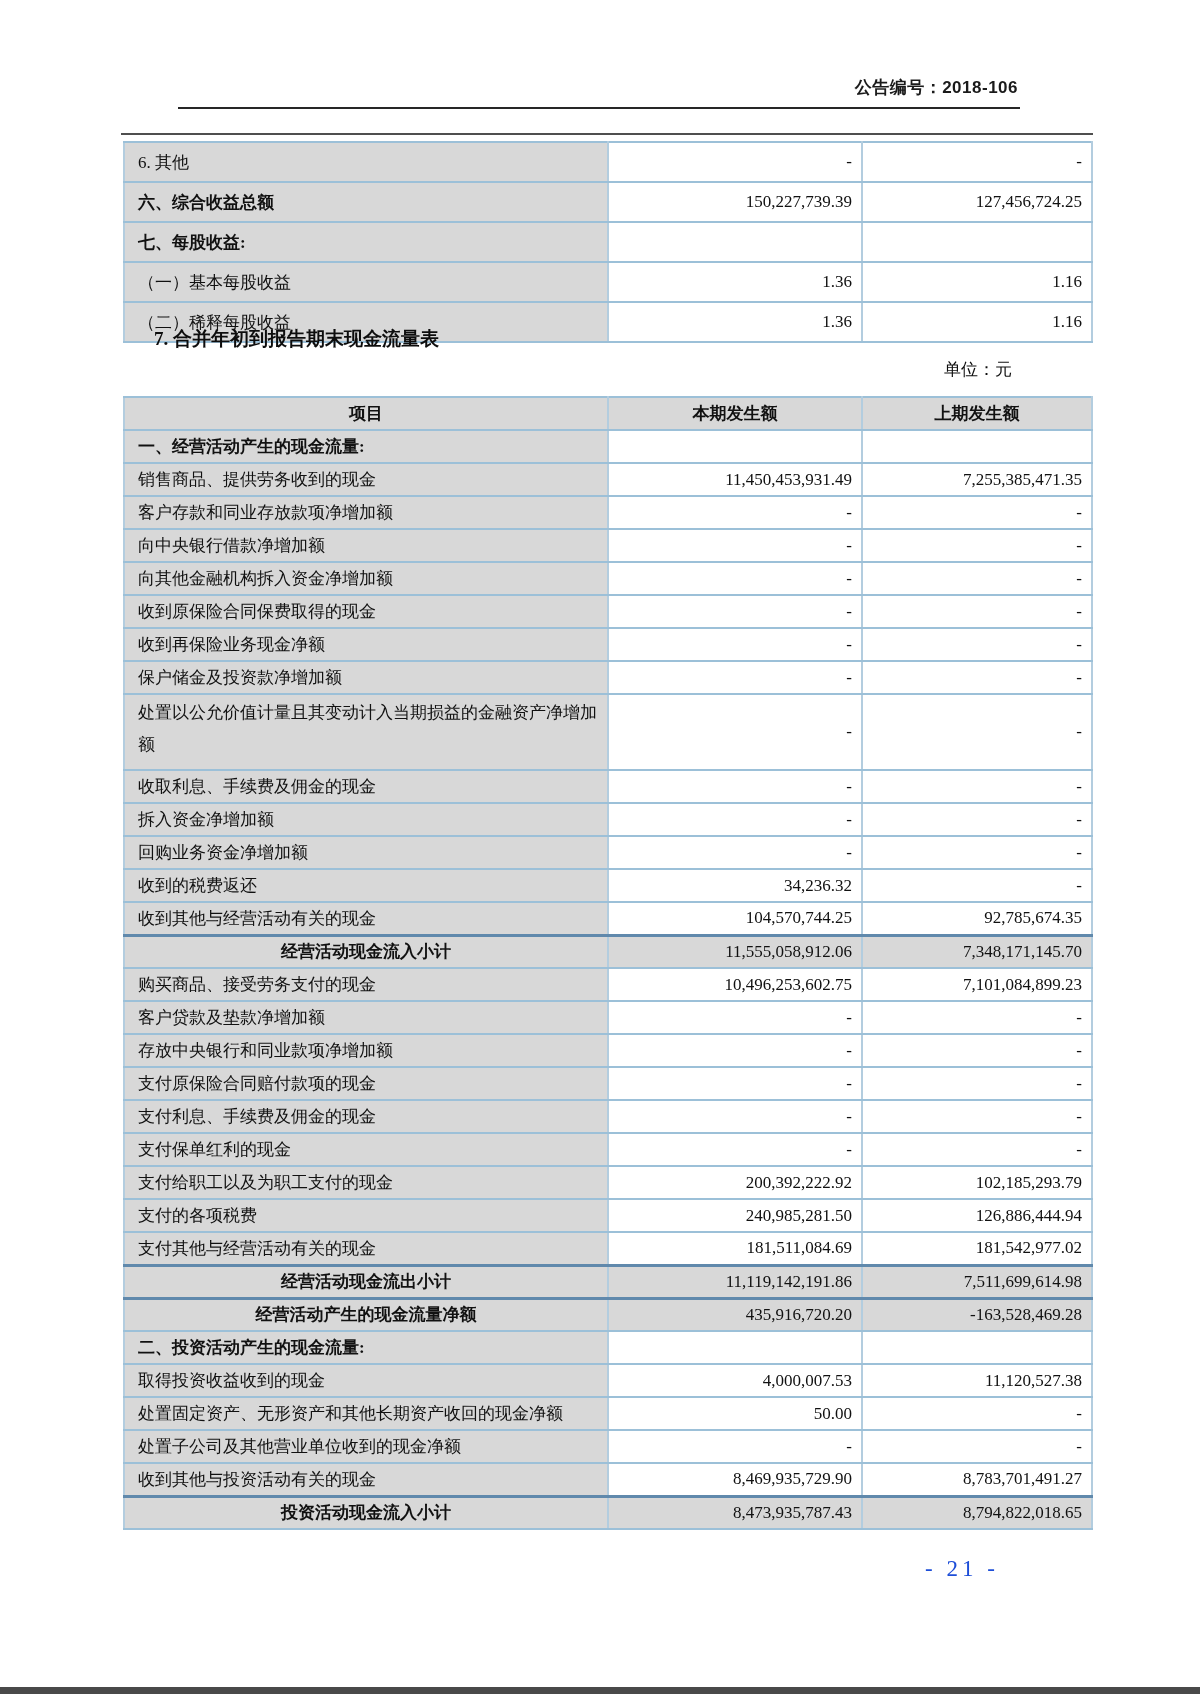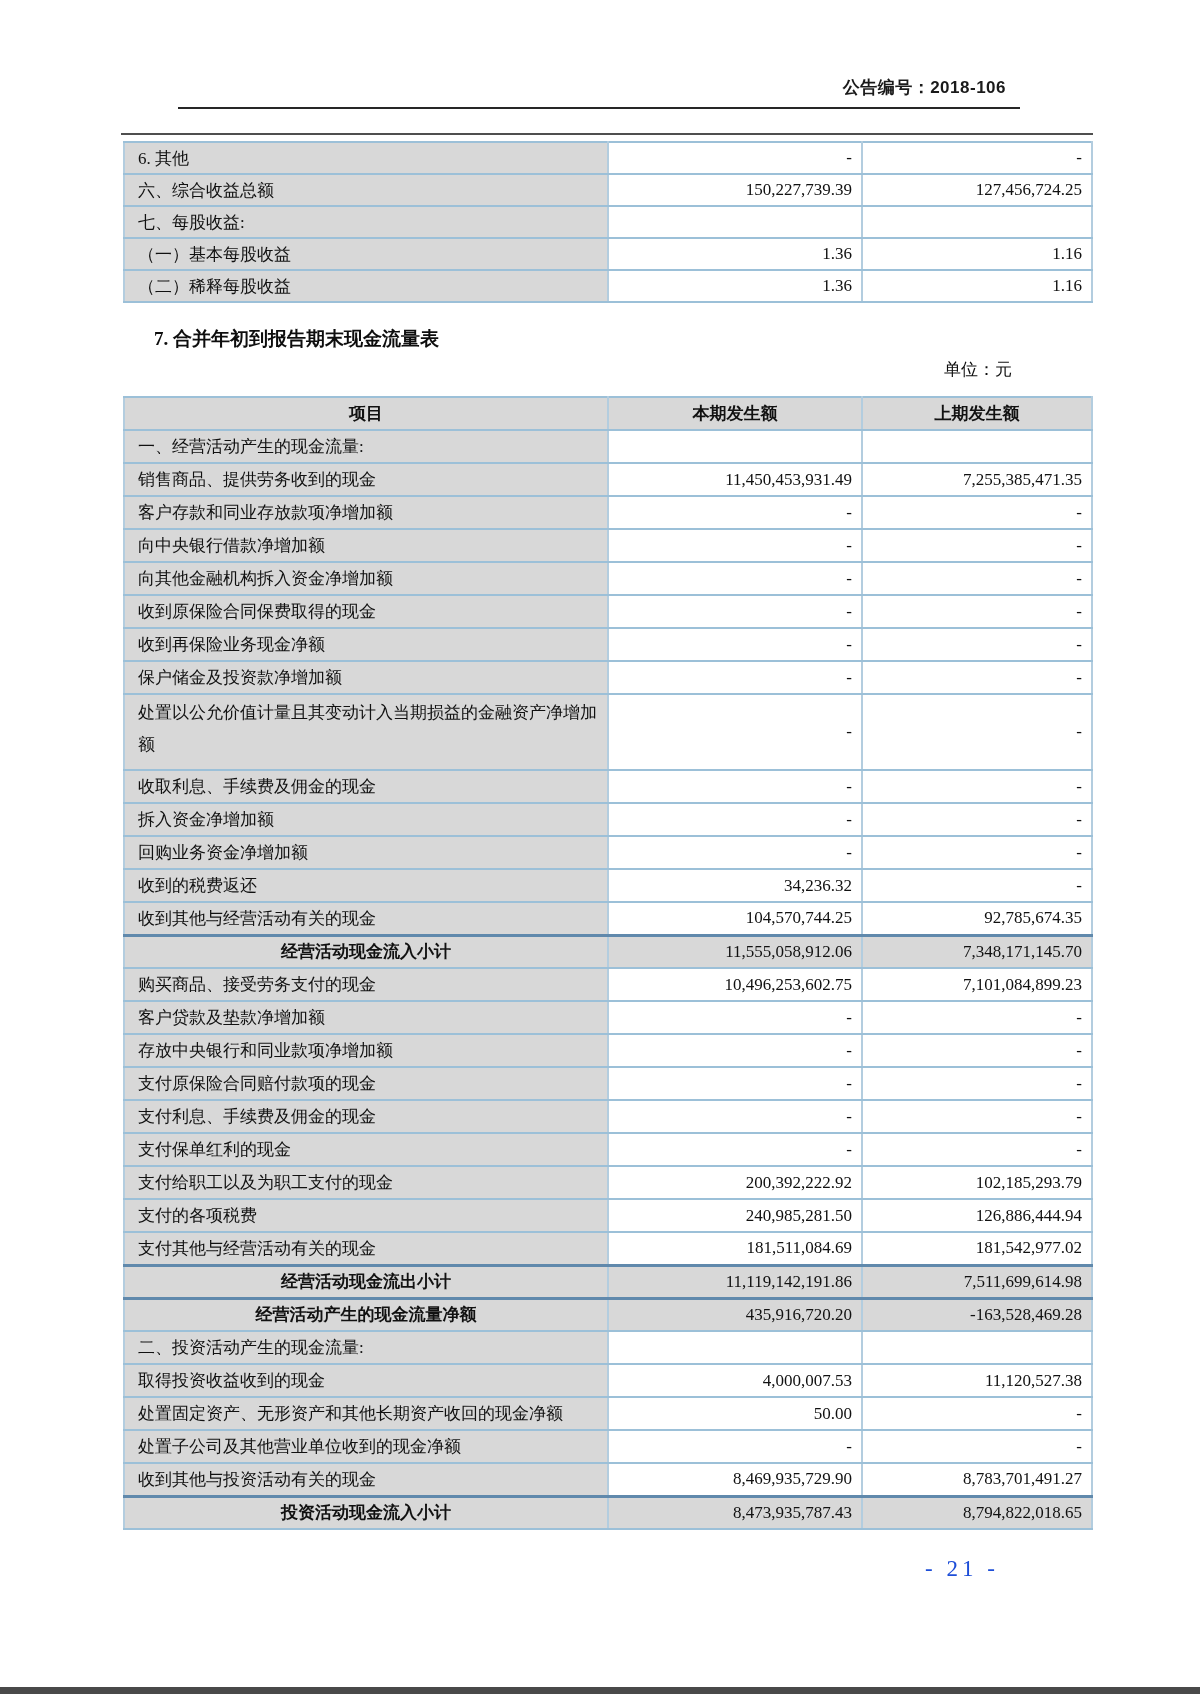--- a/index.html
+++ b/index.html
@@ -2,21 +2,21 @@
 <html><head>
 <meta charset="utf-8">
 <style>
   html,body{margin:0;padding:0;}
   body{
     width:1200px;height:1697px;position:relative;background:#ffffff;
     font-family:"Liberation Serif","DejaVu Serif",serif;color:#111;
     overflow:hidden;
   }
   .doc-number{
-    position:absolute;top:76px;right:194px;
+    position:absolute;top:76px;right:182px;
     font-family:"Liberation Sans","DejaVu Sans",sans-serif;
     font-weight:700;font-size:17px;color:#1a1a1a;letter-spacing:0.5px;
   }
   .header-rule{
     position:absolute;left:178px;top:107px;width:842px;height:2px;background:#262626;
   }
   .pre-table-rule{
     position:absolute;left:121px;top:133px;width:972px;height:2px;background:#4f4f4f;
   }
   table.fin-table{
@@ -31,26 +31,26 @@
     border-bottom:2px solid #9cc0d8;
     box-sizing:border-box;vertical-align:middle;
     overflow:hidden;
   }
   .fin-table .label-cell{
     background:#d8d8d8;text-align:left;padding:0 8px 0 13px;
   }
   .fin-table .num-cell{
     background:#ffffff;text-align:right;padding:0 9px 0 4px;
   }
-  .top-table tr{height:32px;}
+  .top-table tr{height:40px;}
   .main-table tr{height:33px;}
   .main-table thead th{
     background:#d8d8d8;font-weight:700;text-align:center;height:30px;padding:0;
   }
-  tr.style-section .label-cell{font-weight:400;}
+  tr.style-section .label-cell{font-weight:700;}
   tr.style-subtotal td{background:#d8d8d8 !important;border-top:3px solid #6089ac;}
   tr.style-subtotal .label-cell{text-align:center;font-weight:700;padding:0;}
   tr.style-item-tall{height:66px;}
   tr.style-item-tall .label-cell{line-height:32px;padding-top:2px;padding-bottom:8px;}
   .section-title{
     position:absolute;left:154px;top:326px;font-weight:700;font-size:19px;color:#0d0d0d;
   }
   .unit-label{
     position:absolute;top:358px;right:188px;font-size:17px;color:#0d0d0d;
   }

